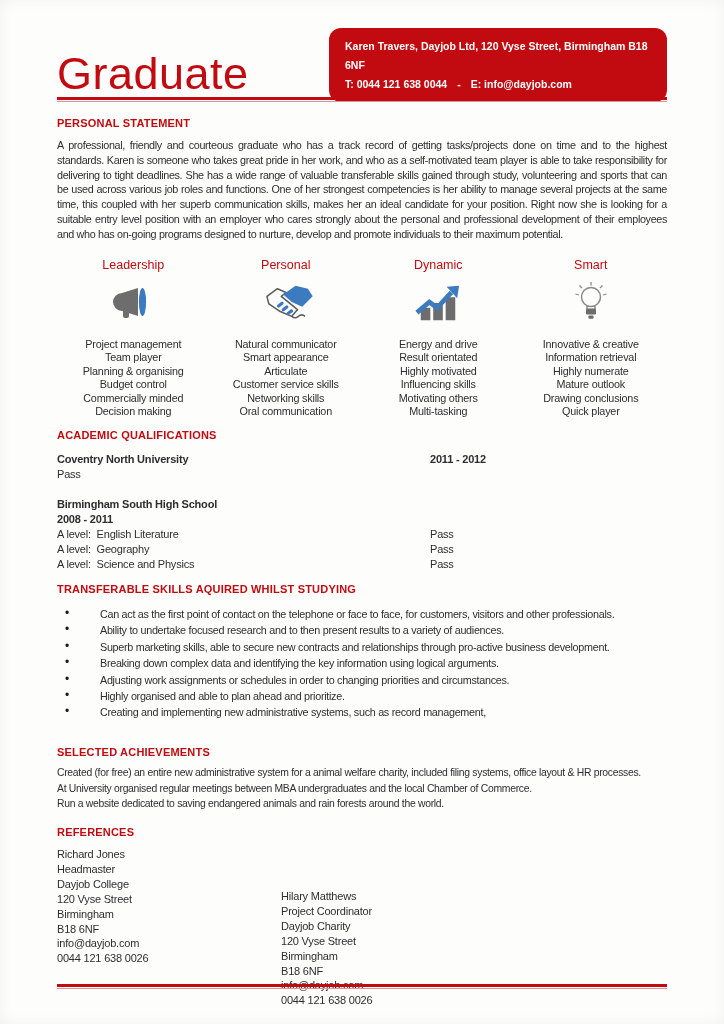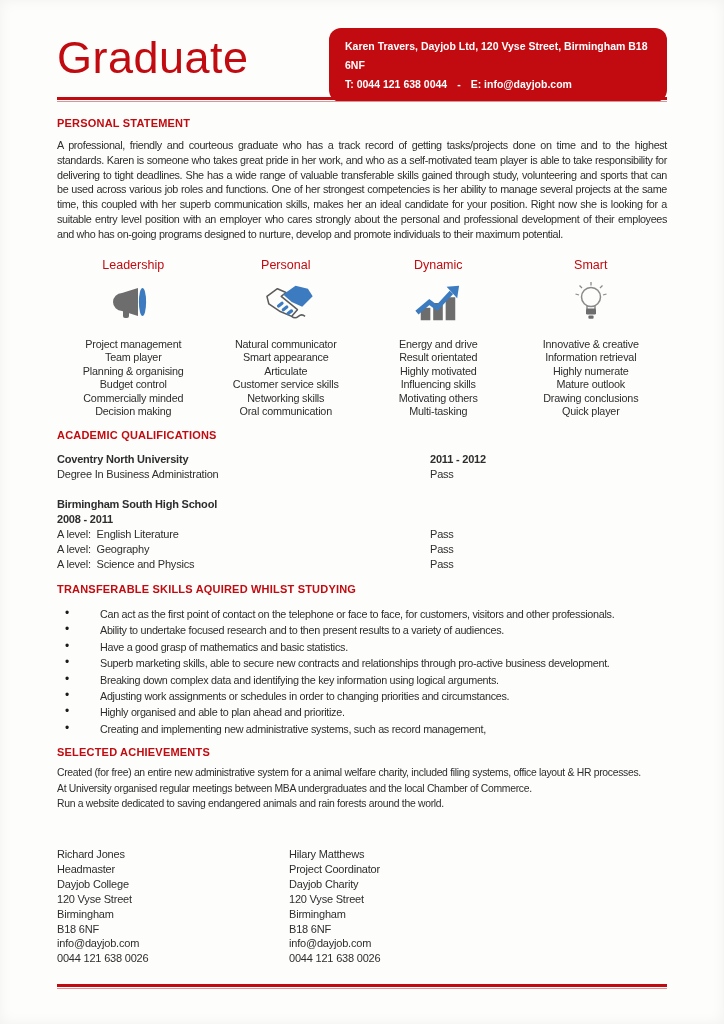--- a/index.html
+++ b/index.html
@@ -14,21 +14,21 @@
   body{font-family:"Liberation Sans",sans-serif;color:var(--ink);}
   .page{
     position:relative;width:724px;height:1024px;margin:0 auto;
     background:#fdfdfc;overflow:hidden;
     box-shadow:inset 0 0 14px rgba(0,0,0,0.05);
   }
   .abs{position:absolute;left:57px;width:610px;}
 
   
   .header-row{display:flex;justify-content:space-between;align-items:flex-start;}
-  .title{font-size:45px;color:var(--accent);letter-spacing:0.5px;margin-top:4px;}
+  .title{font-size:45px;color:var(--accent);letter-spacing:0.5px;margin-top:20px;}
   .contact-box{
     background:var(--accent);color:#fff;border-radius:12px;
     width:338px;min-height:56px;padding:9px 16px 8px 16px;
     font-size:10.5px;font-weight:bold;line-height:19px;margin-left:8px;
   }
   .contact-sep{display:inline-block;margin:0 10px;}
 
   
   .rule .thick{height:3px;background:var(--accent);}
   .rule .thin{height:1px;background:var(--accent-soft);margin-top:1px;}
@@ -65,21 +65,21 @@
     content:"\2022";position:absolute;left:8px;top:-1px;font-size:12px;color:#1a1a1a;
   }
 
   
   .ach-line{font-size:10.4px;letter-spacing:-0.3px;line-height:15.6px;white-space:nowrap;}
 
   
   .ref-cols{position:relative;height:130px;}
   .ref-col{position:absolute;top:0;font-size:11px;letter-spacing:-0.2px;line-height:14.9px;}
   .ref-col.c1{left:0;}
-  .ref-col.c2{left:232px;}
+  .ref-col.c2{left:224px;margin-top:42px;}
 </style>
 </head>
 <body>
 
 <div class="page">
 
   <div class="abs header-row" style="top:28px">
     <div class="title">Graduate</div>
     <div class="contact-box">
       <div>Karen Travers, Dayjob Ltd, 120 Vyse Street, Birmingham B18 6NF</div>
@@ -189,21 +189,20 @@
     </div>
   </div>
 
   <div class="abs sec-head" style="top:429px">ACADEMIC QUALIFICATIONS</div>
   <div class="abs" style="top:452px">
     <div class="acad-row">
       <span class="acad-left b">Coventry North University</span>
         <span class="acad-right b">2011 - 2012</span>
     </div>
     <div class="acad-row">
-      <span class="acad-left">Degree In Business Administration</span>
         <span class="acad-right">Pass</span>
     </div>
     <div class="acad-row acad-gap">
       <span class="acad-left b">Birmingham South High School</span>
         <span class="acad-right"></span>
     </div>
     <div class="acad-row">
         <span class="acad-right b">2008 - 2011</span>
     </div>
     <div class="acad-row">
@@ -217,35 +216,35 @@
     <div class="acad-row">
       <span class="acad-left">A level:  Science and Physics</span>
         <span class="acad-right">Pass</span>
     </div>
   </div>
 
   <div class="abs sec-head" style="top:583px">TRANSFERABLE SKILLS AQUIRED WHILST STUDYING</div>
   <div class="abs" style="top:608px">
       <div class="bullet-row">Can act as the first point of contact on the telephone or face to face, for customers, visitors and other professionals.</div>
       <div class="bullet-row">Ability to undertake focused research and to then present results to a variety of audiences.</div>
-      <div class="bullet-row">Have a good grasp of mathematics and basic statistics.</div>
       <div class="bullet-row">Superb marketing skills, able to secure new contracts and relationships through pro-active business development.</div>
       <div class="bullet-row">Breaking down complex data and identifying the key information using logical arguments.</div>
       <div class="bullet-row">Adjusting work assignments or schedules in order to changing priorities and circumstances.</div>
       <div class="bullet-row">Highly organised and able to plan ahead and prioritize.</div>
       <div class="bullet-row">Creating and implementing new administrative systems, such as record management,</div>
     </div>
 
   <div class="abs sec-head" style="top:746px">SELECTED ACHIEVEMENTS</div>
   <div class="abs" style="top:765px">
       <div class="ach-line">Created (for free) an entire new administrative system for a animal welfare charity, included filing systems, office layout &amp; HR processes.</div>
       <div class="ach-line">At University organised regular meetings between MBA undergraduates and the local Chamber of Commerce.</div>
       <div class="ach-line">Run a website dedicated to saving endangered animals and rain forests around the world.</div>
     </div>
 
+  <div class="abs sec-head" style="top:826px">REFERENCES</div>
   <div class="abs ref-cols" style="top:847px">
     <div class="ref-col c1">
         <div>Richard Jones</div>
         <div>Headmaster</div>
         <div>Dayjob College</div>
         <div>120 Vyse Street</div>
         <div>Birmingham</div>
         <div>B18 6NF</div>
         <div>info@dayjob.com</div>
         <div>0044 121 638 0026</div>

